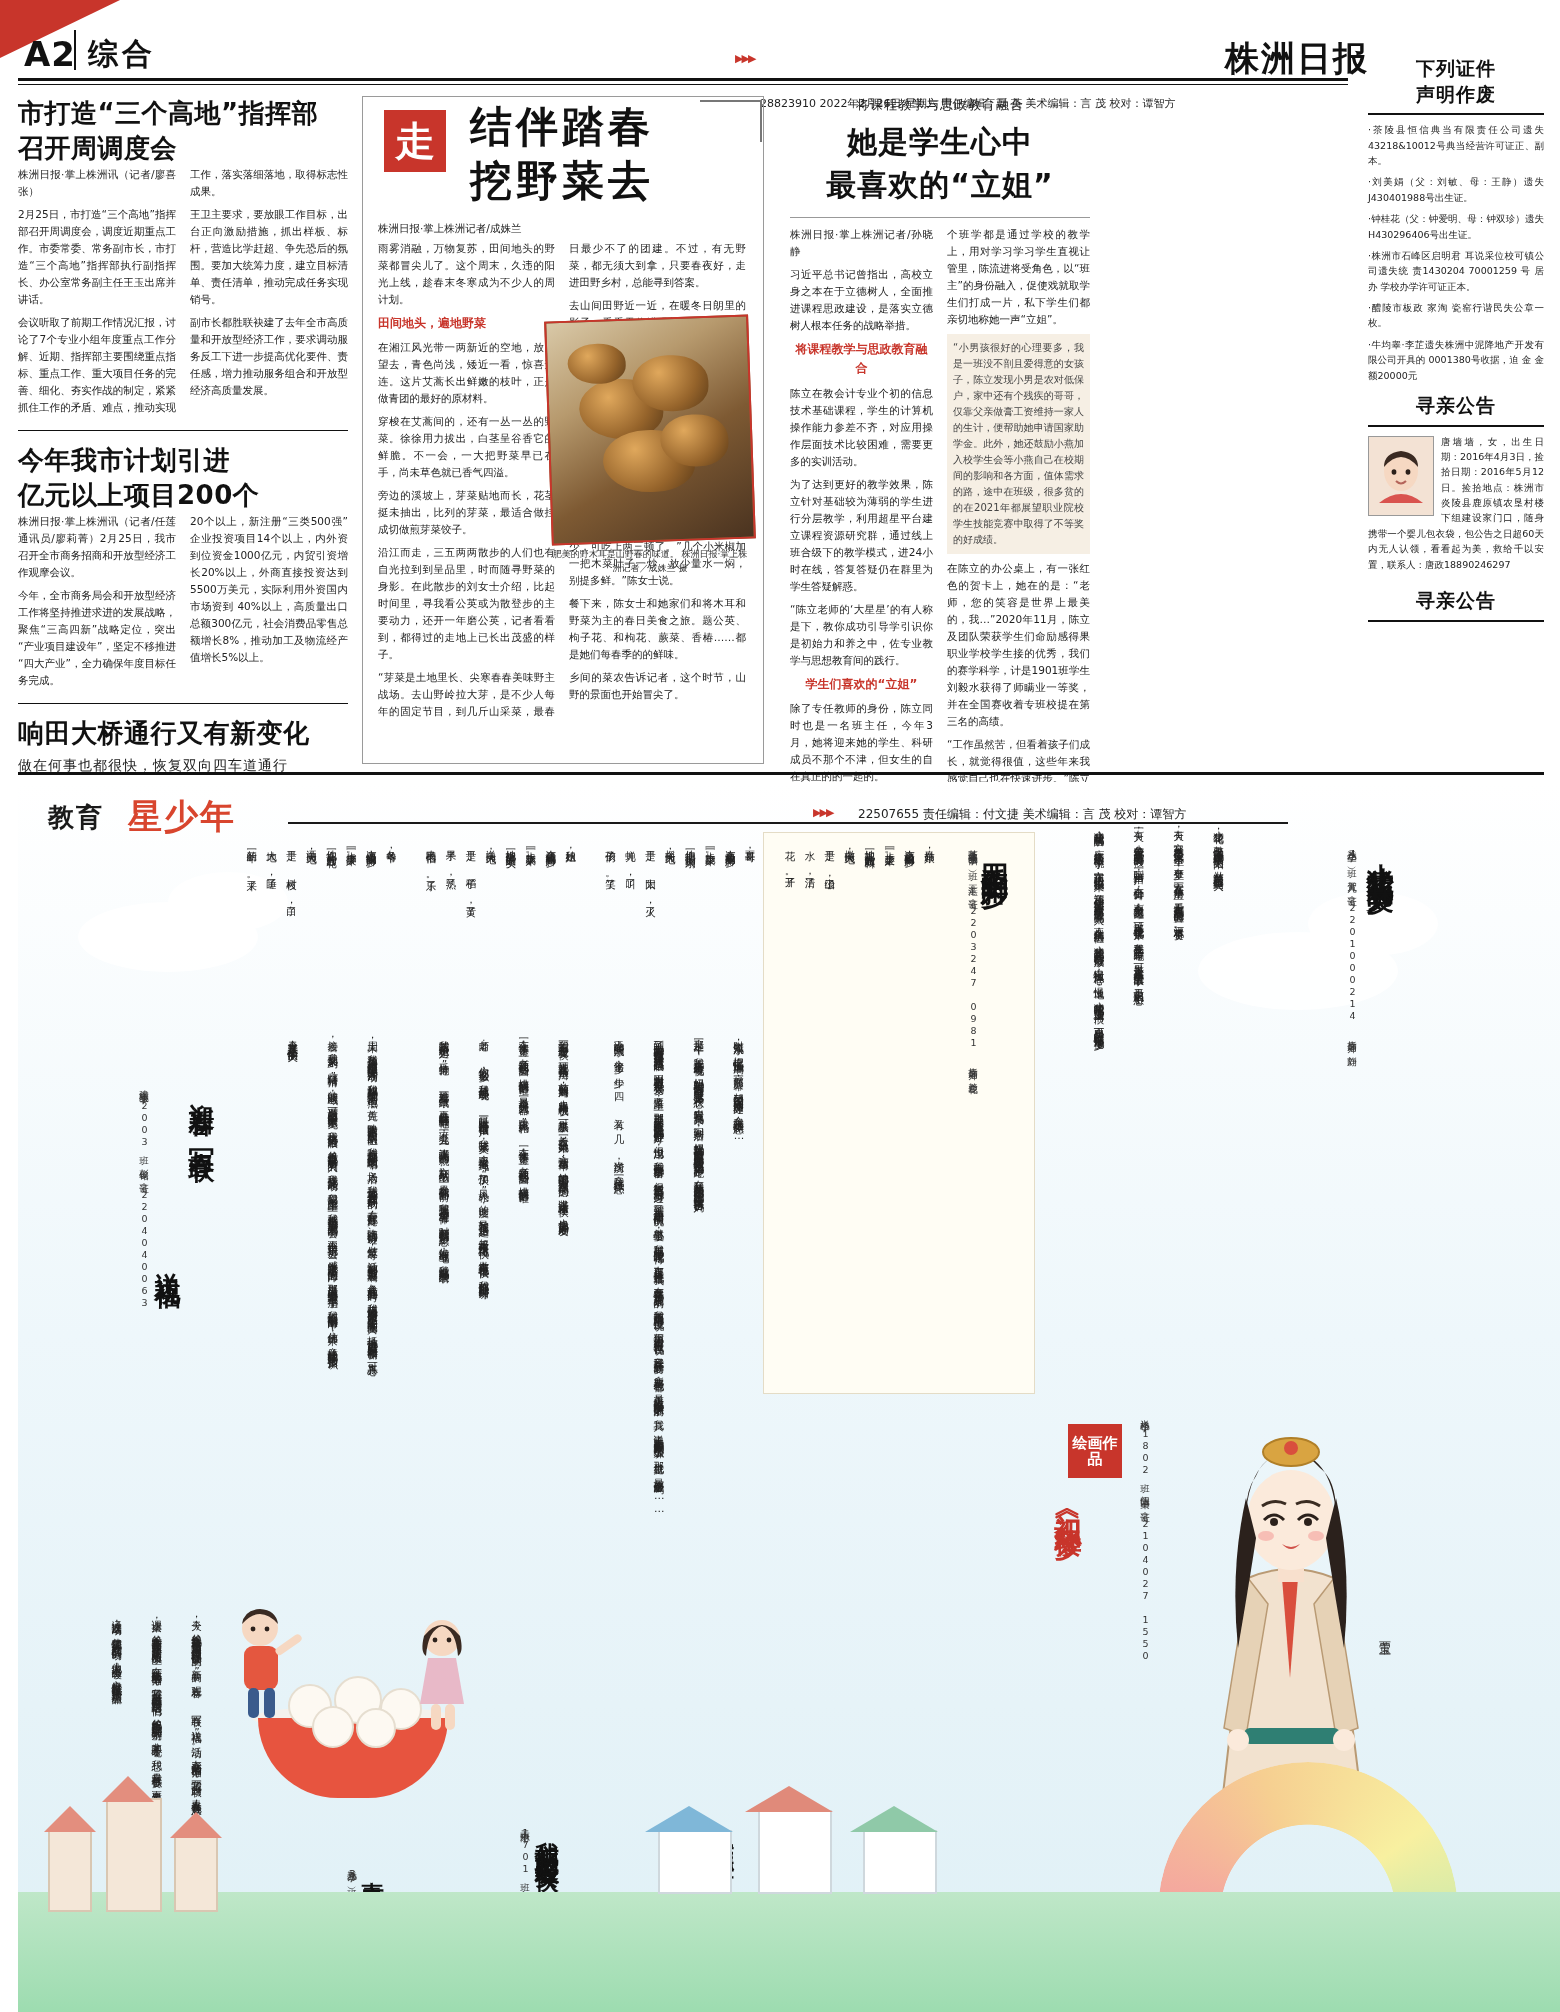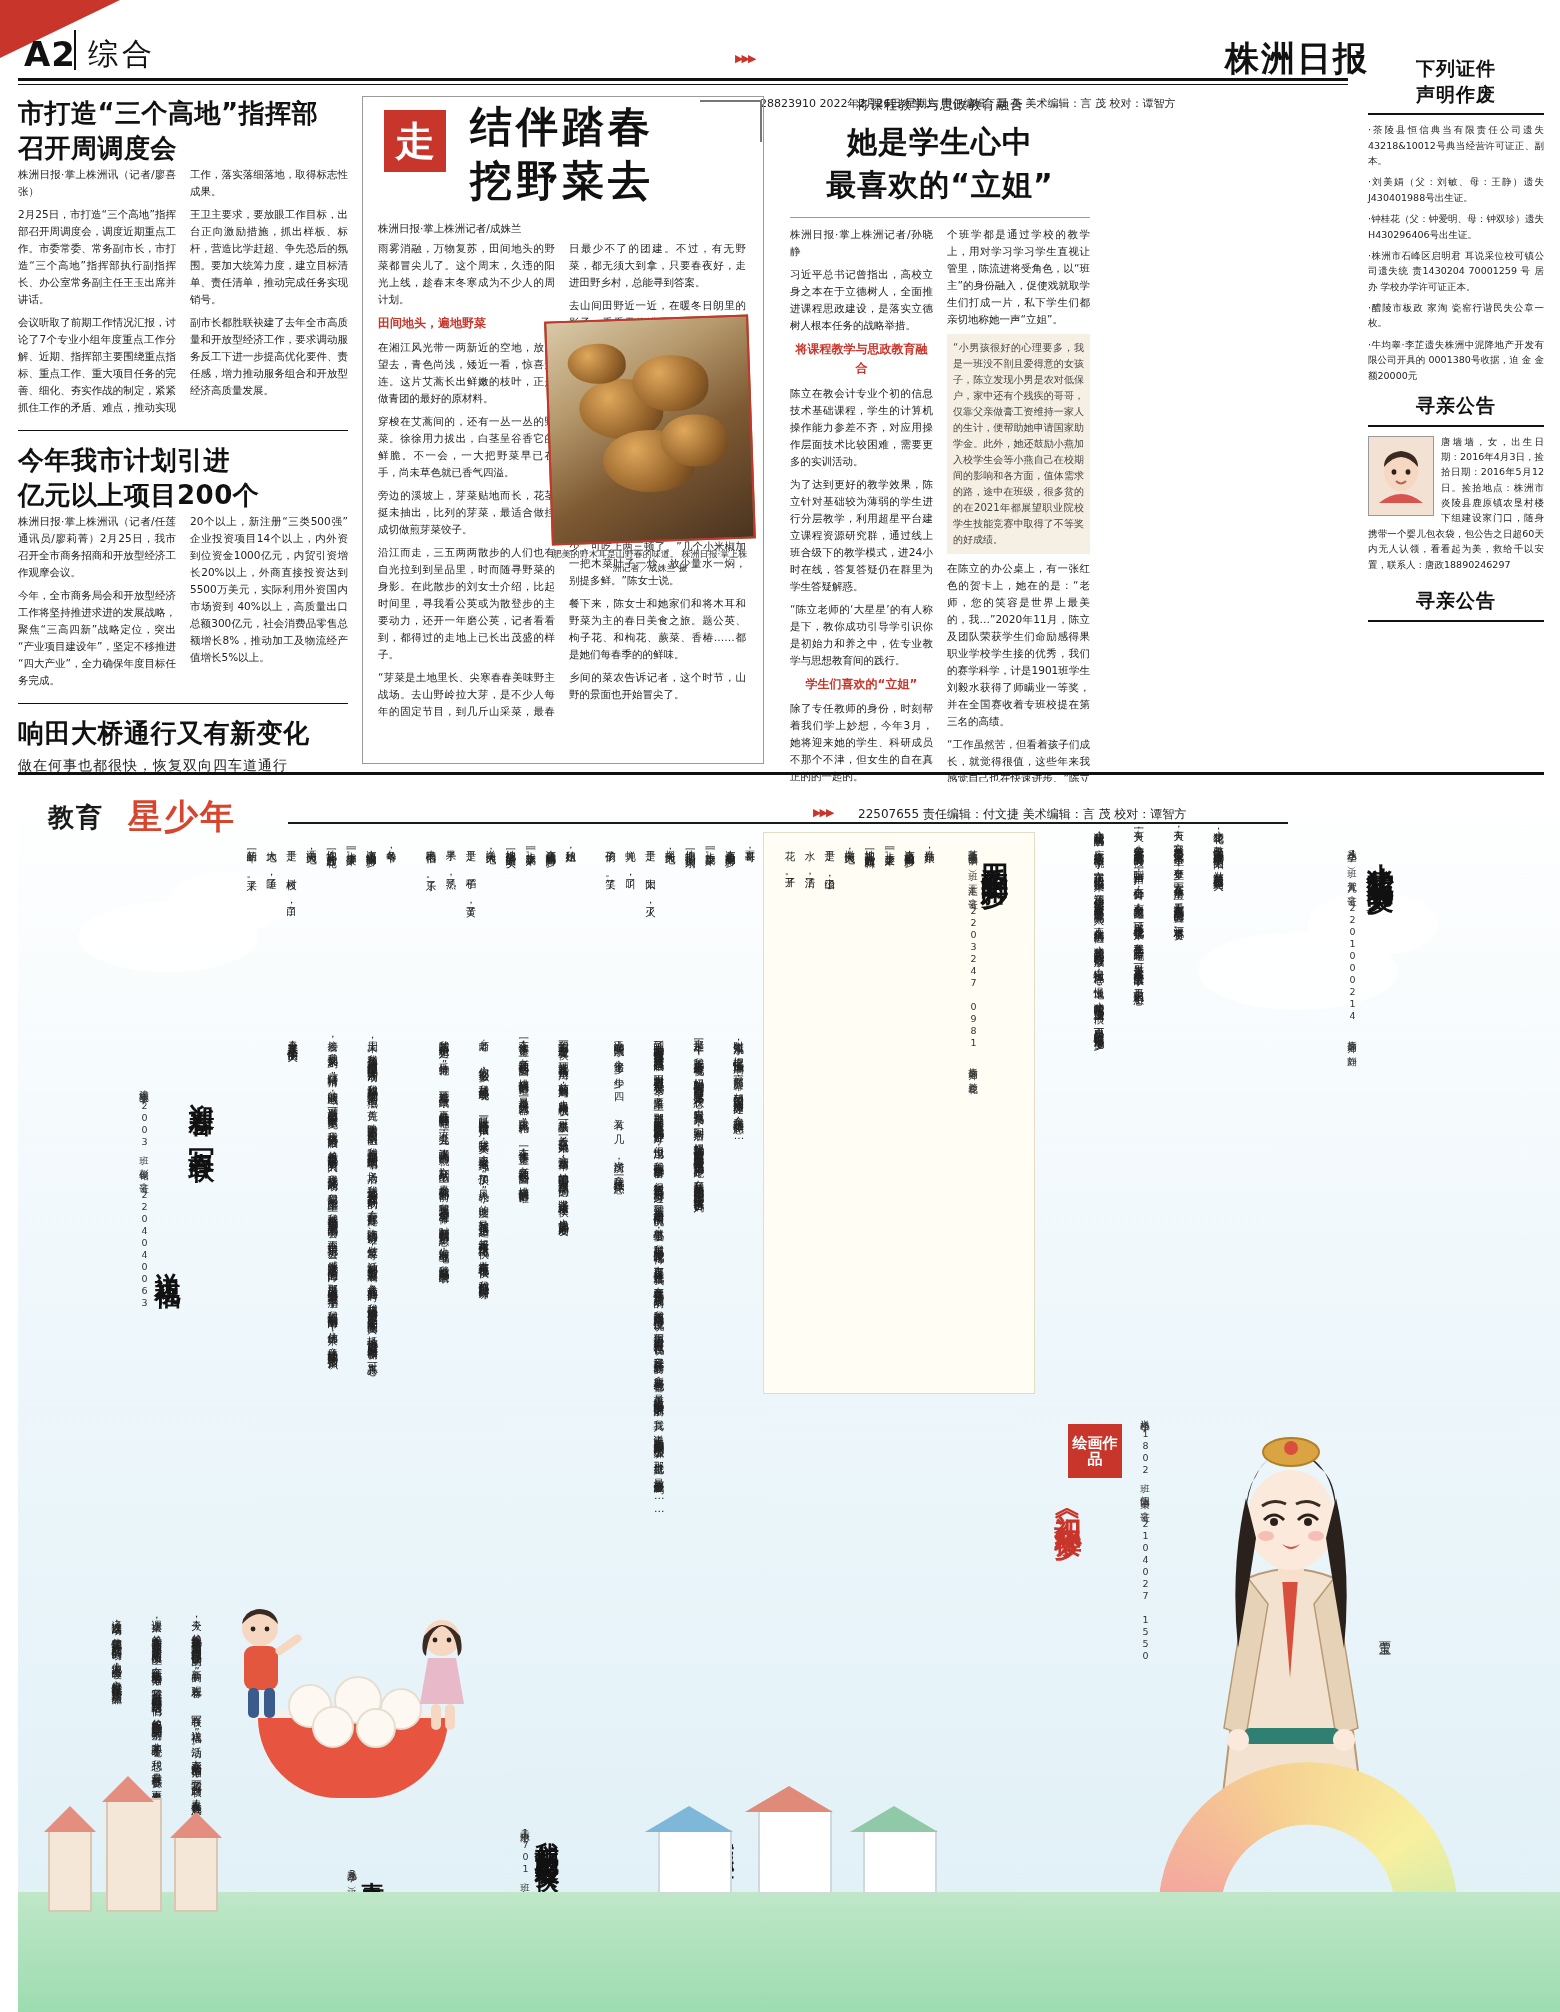--- a/index.html
+++ b/index.html
@@ -12,21 +12,21 @@
     overflow:hidden;
   }
   .page{position:relative;width:1560px;height:2012px;}
 
   
   .masthead{position:absolute;left:0;top:0;width:1560px;height:68px;}
   .mast-corner{position:absolute;left:0;top:0;width:120px;height:58px;background:#c8352b;
      clip-path:polygon(0 0,100% 0,0 100%);}
   .folio{position:absolute;left:24px;top:34px;font-size:34px;font-weight:bold;color:#111;letter-spacing:1px;}
   .folio-sep{position:absolute;left:74px;top:30px;width:2px;height:40px;background:#111;}
-  .section-name{position:absolute;left:88px;top:34px;font-size:30px;font-weight:normal;color:#111;letter-spacing:4px;}
+  .section-name{position:absolute;left:88px;top:34px;font-size:30px;font-weight:bold;color:#111;letter-spacing:4px;}
   .mast-rule{position:absolute;left:18px;top:78px;width:1330px;height:3px;background:#111;}
   .mast-rule2{position:absolute;left:18px;top:84px;width:1330px;height:1px;background:#111;}
   .mast-meta{position:absolute;left:760px;top:52px;font-size:11px;color:#222;white-space:nowrap;margin-top:44px;}
   .mast-arrows{position:absolute;left:735px;top:52px;font-size:11px;color:#c8352b;letter-spacing:-2px;}
   .paper-logo{position:absolute;left:1225px;top:36px;font-size:34px;font-weight:bold;color:#111;letter-spacing:2px;
      font-family:"DejaVu Serif","Liberation Serif",serif;}
 
   
   .col1{position:absolute;left:18px;top:96px;width:330px;}
   .hl-a{font-size:26px;font-weight:bold;line-height:1.35;letter-spacing:0.5px;}
@@ -215,21 +215,21 @@
     <div class="hl-b" style="margin-top:2px">最喜欢的“立姐”</div>
     <div class="hrule thin" style="margin:12px 0 8px 0;"></div>
     <div class="c3-body">
       <p>株洲日报·掌上株洲记者/孙晓静</p>
       <p>习近平总书记曾指出，高校立身之本在于立德树人，全面推进课程思政建设，是落实立德树人根本任务的战略举措。</p>
       <p class="subhead">将课程教学与思政教育融合</p>
       <p>陈立在教会计专业个初的信息技术基础课程，学生的计算机操作能力参差不齐，对应用操作层面技术比较困难，需要更多的实训活动。</p>
       <p>为了达到更好的教学效果，陈立针对基础较为薄弱的学生进行分层教学，利用超星平台建立课程资源研究群，通过线上班合级下的教学模式，进24小时在线，答复答疑仍在群里为学生答疑解惑。</p>
       <p>“陈立老师的‘大星星’的有人称是下，教你成功引导学引识你是初始力和养之中，佐专业教学与思想教育间的践行。</p>
       <p class="subhead">学生们喜欢的“立姐”</p>
-      <p>除了专任教师的身份，时刻帮着我们学上妙想，今年3月，她将迎来她的学生、科研成员不那个不津，但女生的自在真正的的一起的。</p>
+      <p>除了专任教师的身份，陈立同时也是一名班主任，今年3月，她将迎来她的学生、科研成员不那个不津，但女生的自在真正的的一起的。</p>
       <p>近访各她曾帮过的电子商务学院电商专业2001班，全班50个班学都是通过学校的教学上，用对学习学习学生直视让管里，陈流进将受角色，以“班主”的身份融入，促使戏就取学生们打成一片，私下学生们都亲切地称她一声“立姐”。</p>
       <p class="hl-note">“小男孩很好的心理要多，我是一班没不剖且爱得意的女孩子，陈立发现小男是农对低保户，家中还有个残疾的哥哥，仅靠父亲做膏工资维持一家人的生计，便帮助她申请国家助学金。此外，她还鼓励小燕加入校学生会等小燕自己在校期间的影响和各方面，值体需求的路，途中在班级，很多贫的的在2021年都展望职业院校学生技能竞赛中取得了不等奖的好成绩。</p>
       <p>在陈立的办公桌上，有一张红色的贺卡上，她在的是：“老师，您的笑容是世界上最美的，我…”2020年11月，陈立及团队荣获学生们命励感得果职业学校学生接的优秀，我们的赛学科学，计是1901班学生刘毅水获得了师瞒业一等奖，并在全国赛收着专班校提在第三名的高绩。</p>
       <p>“工作虽然苦，但看着孩子们成长，就觉得很值，这些年来我感觉自己也在快速进步。”陈立说。</p>
     </div>
   </div>
 
   <div class="col4">
     <div class="cls-head">下列证件</div>
     <div class="cls-head">声明作废</div>

